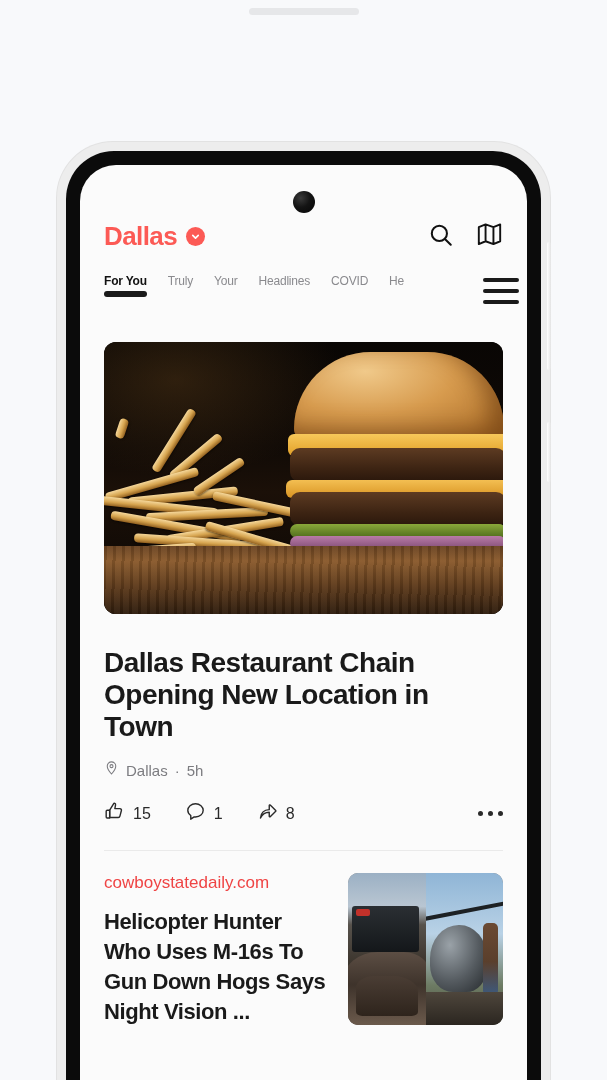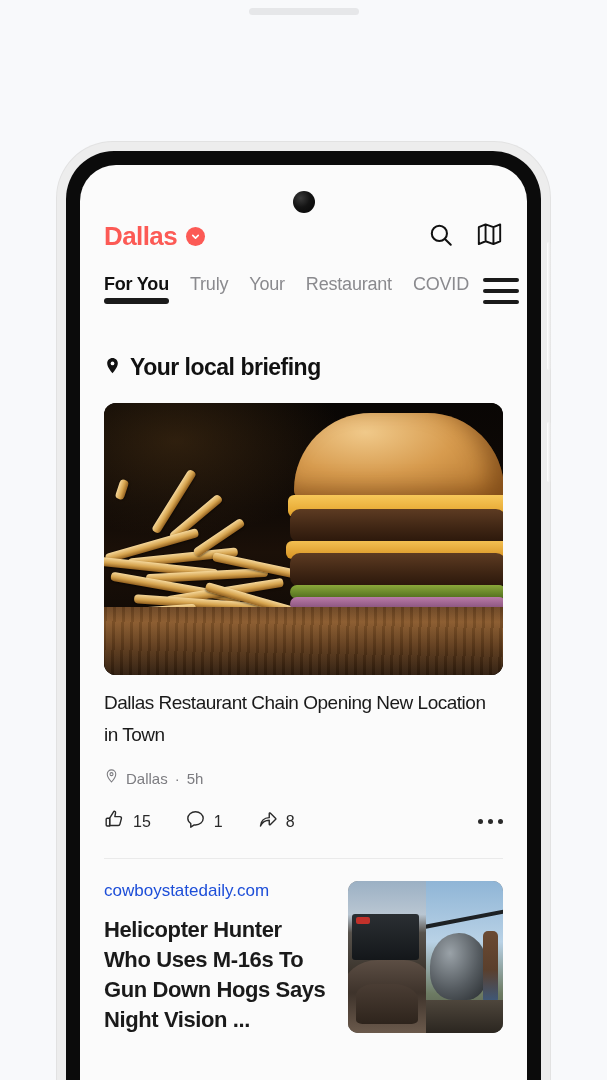--- a/index.html
+++ b/index.html
@@ -72,21 +72,21 @@
     display:flex; align-items:center; justify-content:center;
   }
   .top-icons{ display:flex; align-items:center; gap:22px; }
 
   
   .tabs-row{
     position:relative; margin-top:22px; padding-left:24px;
     display:flex; align-items:flex-start; gap:21px;
     overflow:hidden; white-space:nowrap; height:46px;
   }
-  .tab{ font-size:18px; color:#8A8A8E; letter-spacing:-0.2px; padding-bottom:9px; position:relative; }
+  .tab{ font-size:12px; color:#8A8A8E; letter-spacing:-0.2px; padding-bottom:9px; position:relative; }
   .tab.active{ color:#111; font-weight:bold; }
   .tab.active::after{
     content:""; position:absolute; left:0; bottom:0;
     width:100%; height:6px; border-radius:4px; background:#1A1A1A;
   }
   .hamburger{
     position:absolute; right:0px; top:2px;
     width:52px; height:30px;
     background:#FBFBFB;
     display:flex; flex-direction:column; justify-content:center; gap:7px;
@@ -185,38 +185,38 @@
     position:absolute; left:50%; bottom:0; transform:translateX(-50%);
     width:24px; height:11px; border-radius:9px 9px 0 0;
     background:linear-gradient(180deg,#2b3140,#171b24);
   }
   .avatar .shirt{
     position:absolute; left:50%; bottom:0; transform:translateX(-50%);
     width:7px; height:9px; background:#dfe3ea; border-radius:2px;
   }
   .author-name{ font-size:17px; color:#1A1A1A; }
   .headline{
-    margin-top:12px; font-size:19px; line-height:32px; font-weight:normal;
+    margin-top:33px; font-size:28px; line-height:32px; font-weight:bold;
     color:#1A1A1A; letter-spacing:-0.5px;
   }
   .meta-row{ display:flex; align-items:center; gap:7px; margin-top:16px; }
   .meta-text{ font-size:15px; color:#7C7C80; }
   .actions{
     display:flex; align-items:center; margin-top:20px; position:relative;
   }
   .act{ display:flex; align-items:center; gap:8px; margin-right:34px; }
   .act-count{ font-size:16px; color:#2A2A2A; }
   .more-dots{ position:absolute; right:0; display:flex; gap:5px; align-items:center; }
   .more-dots i{ width:5px; height:5px; border-radius:50%; background:#2A2A2A; display:block; }
   .divider{ height:1px; background:#EAEAEA; margin:24px 24px 0 24px; }
 
   
   .article2{ padding:22px 24px 0 24px; display:flex; gap:18px; }
   .a2-left{ flex:1 1 auto; min-width:0; }
-  .source{ font-size:17px; color:#1d4ed8; }
+  .source{ font-size:17px; color:#ef4444; }
   .headline2{
     margin-top:14px; font-size:22px; line-height:30px; font-weight:bold;
     color:#1A1A1A; letter-spacing:-0.4px;
   }
   .a2-thumb{
     flex:0 0 auto; width:155px; height:152px; border-radius:10px;
     overflow:hidden; display:flex; position:relative; background:#777;
   }
   .thumb-half{ width:50%; height:100%; position:relative; overflow:hidden; }
   .th-left{ background:linear-gradient(180deg,#9bb0c4 0%,#b9c6d2 22%,#57524c 34%,#3b342c 60%,#60544a 100%); }
@@ -291,39 +291,30 @@
                   <path d="M2.5 5.5l6-2.5v15l-6 2.5z M8.5 3l7 2.5v15l-7-2.5z M15.5 5.5l6-2.5v15l-6 2.5z" fill="none" stroke="#111" stroke-width="1.7" stroke-linejoin="round"></path>
                 </svg>
             </span>
           </div>
         </div>
 
         <div class="tabs-row">
           <div class="tab active">For You</div>
           <div class="tab">Truly</div>
           <div class="tab">Your</div>
-          <div class="tab">Restaurant</div>
+          <div class="tab">Headlines</div>
           <div class="tab">COVID</div>
           <div class="tab">He</div>
           <div class="hamburger">
             <span></span>
               <span></span>
               <span></span>
           </div>
         </div>
 
-        <div class="briefing">
-          <span>
-            <svg width="17" height="21" viewBox="0 0 24 24">
-                <path d="M12 1.5c-4.2 0-7.5 3.3-7.5 7.4C4.5 15 12 23 12 23s7.5-8 7.5-14.1c0-4.1-3.3-7.4-7.5-7.4z" fill="#111"></path>
-                <circle cx="12" cy="9" r="2.6" fill="#FBFBFB"></circle>
-              </svg>
-          </span>
-          <span class="briefing-title">Your local briefing</span>
-        </div>
 
         <div class="hero">
           <div class="bg"></div>
           <div class="fries">
             <div class="fry" style="left:18px;top:18px;width:20px;transform:rotate(-72deg);"></div>
             <div class="fry" style="left:44px;top:30px;width:72px;transform:rotate(-58deg);"></div>
             <div class="fry" style="left:70px;top:46px;width:64px;transform:rotate(-40deg);"></div>
             <div class="fry" style="left:10px;top:74px;width:96px;transform:rotate(-16deg);"></div>
             <div class="fry" style="left:34px;top:86px;width:110px;transform:rotate(-6deg);"></div>
             <div class="fry" style="left:4px;top:96px;width:120px;transform:rotate(6deg);"></div>

